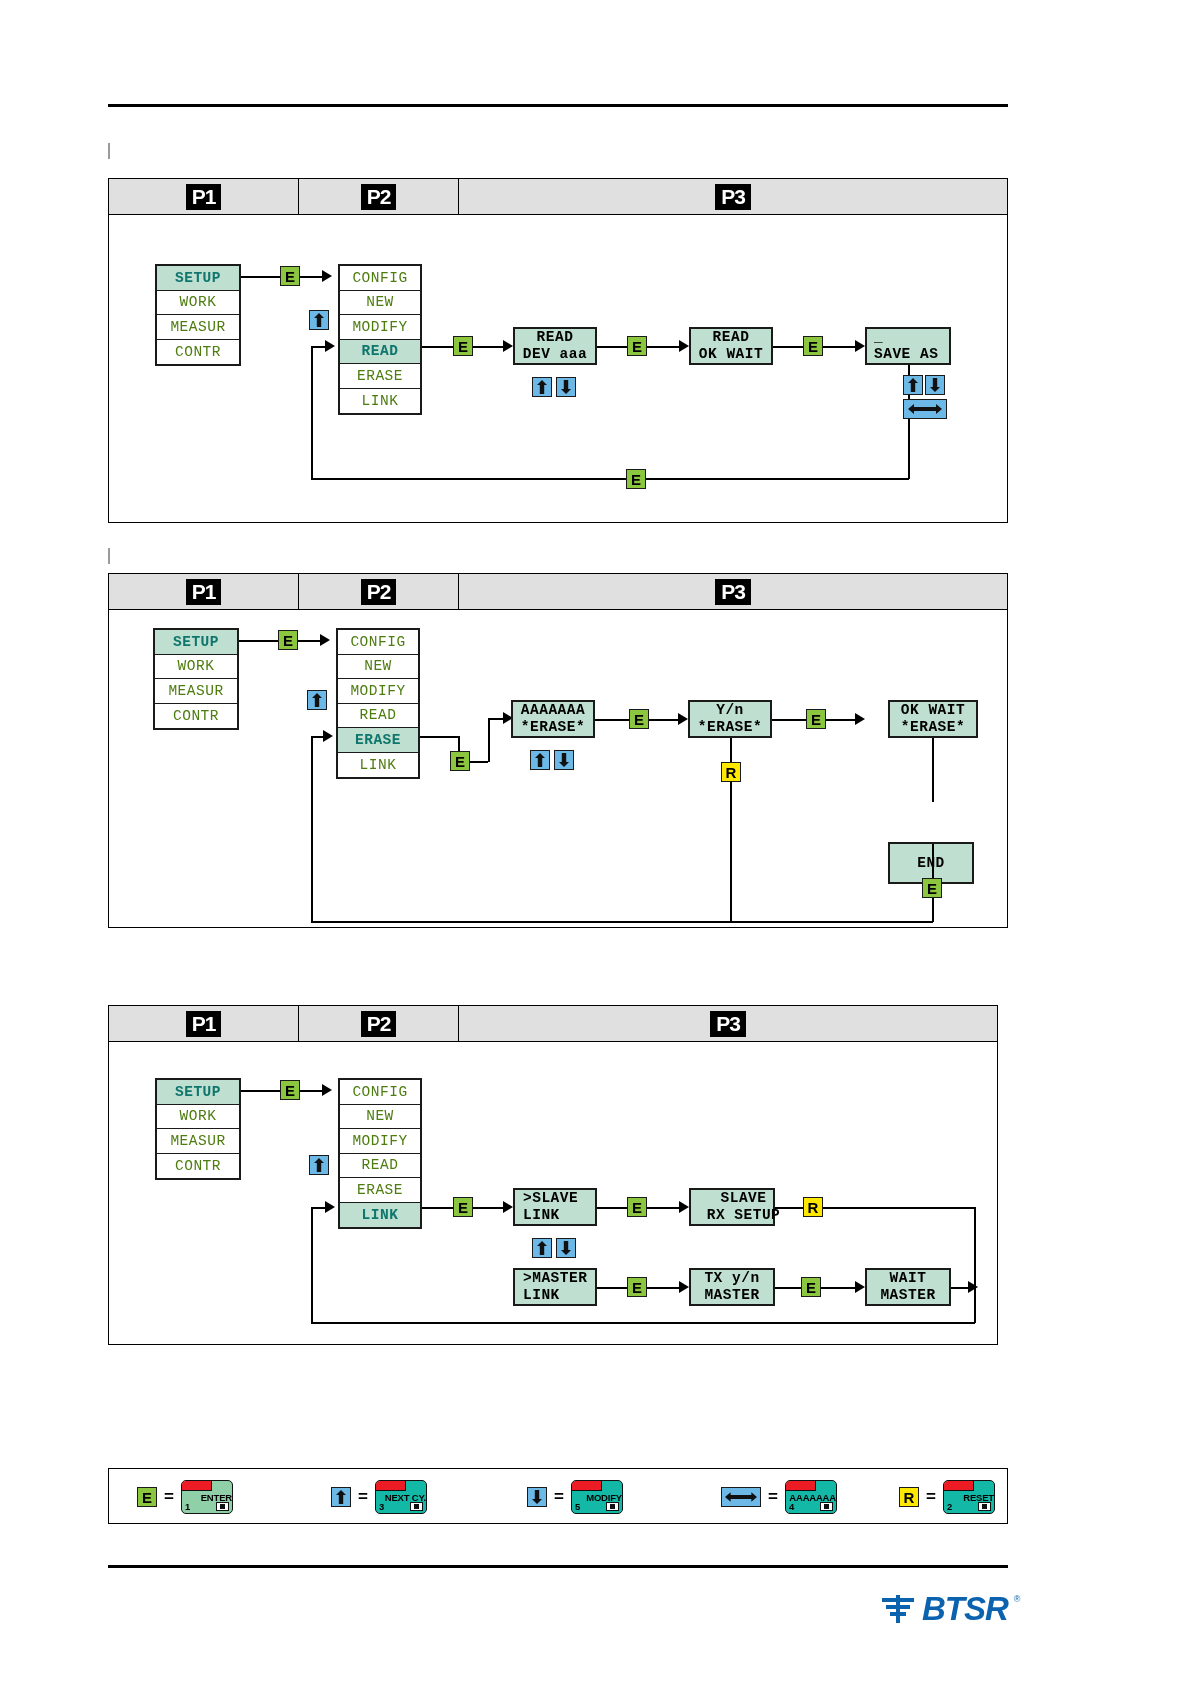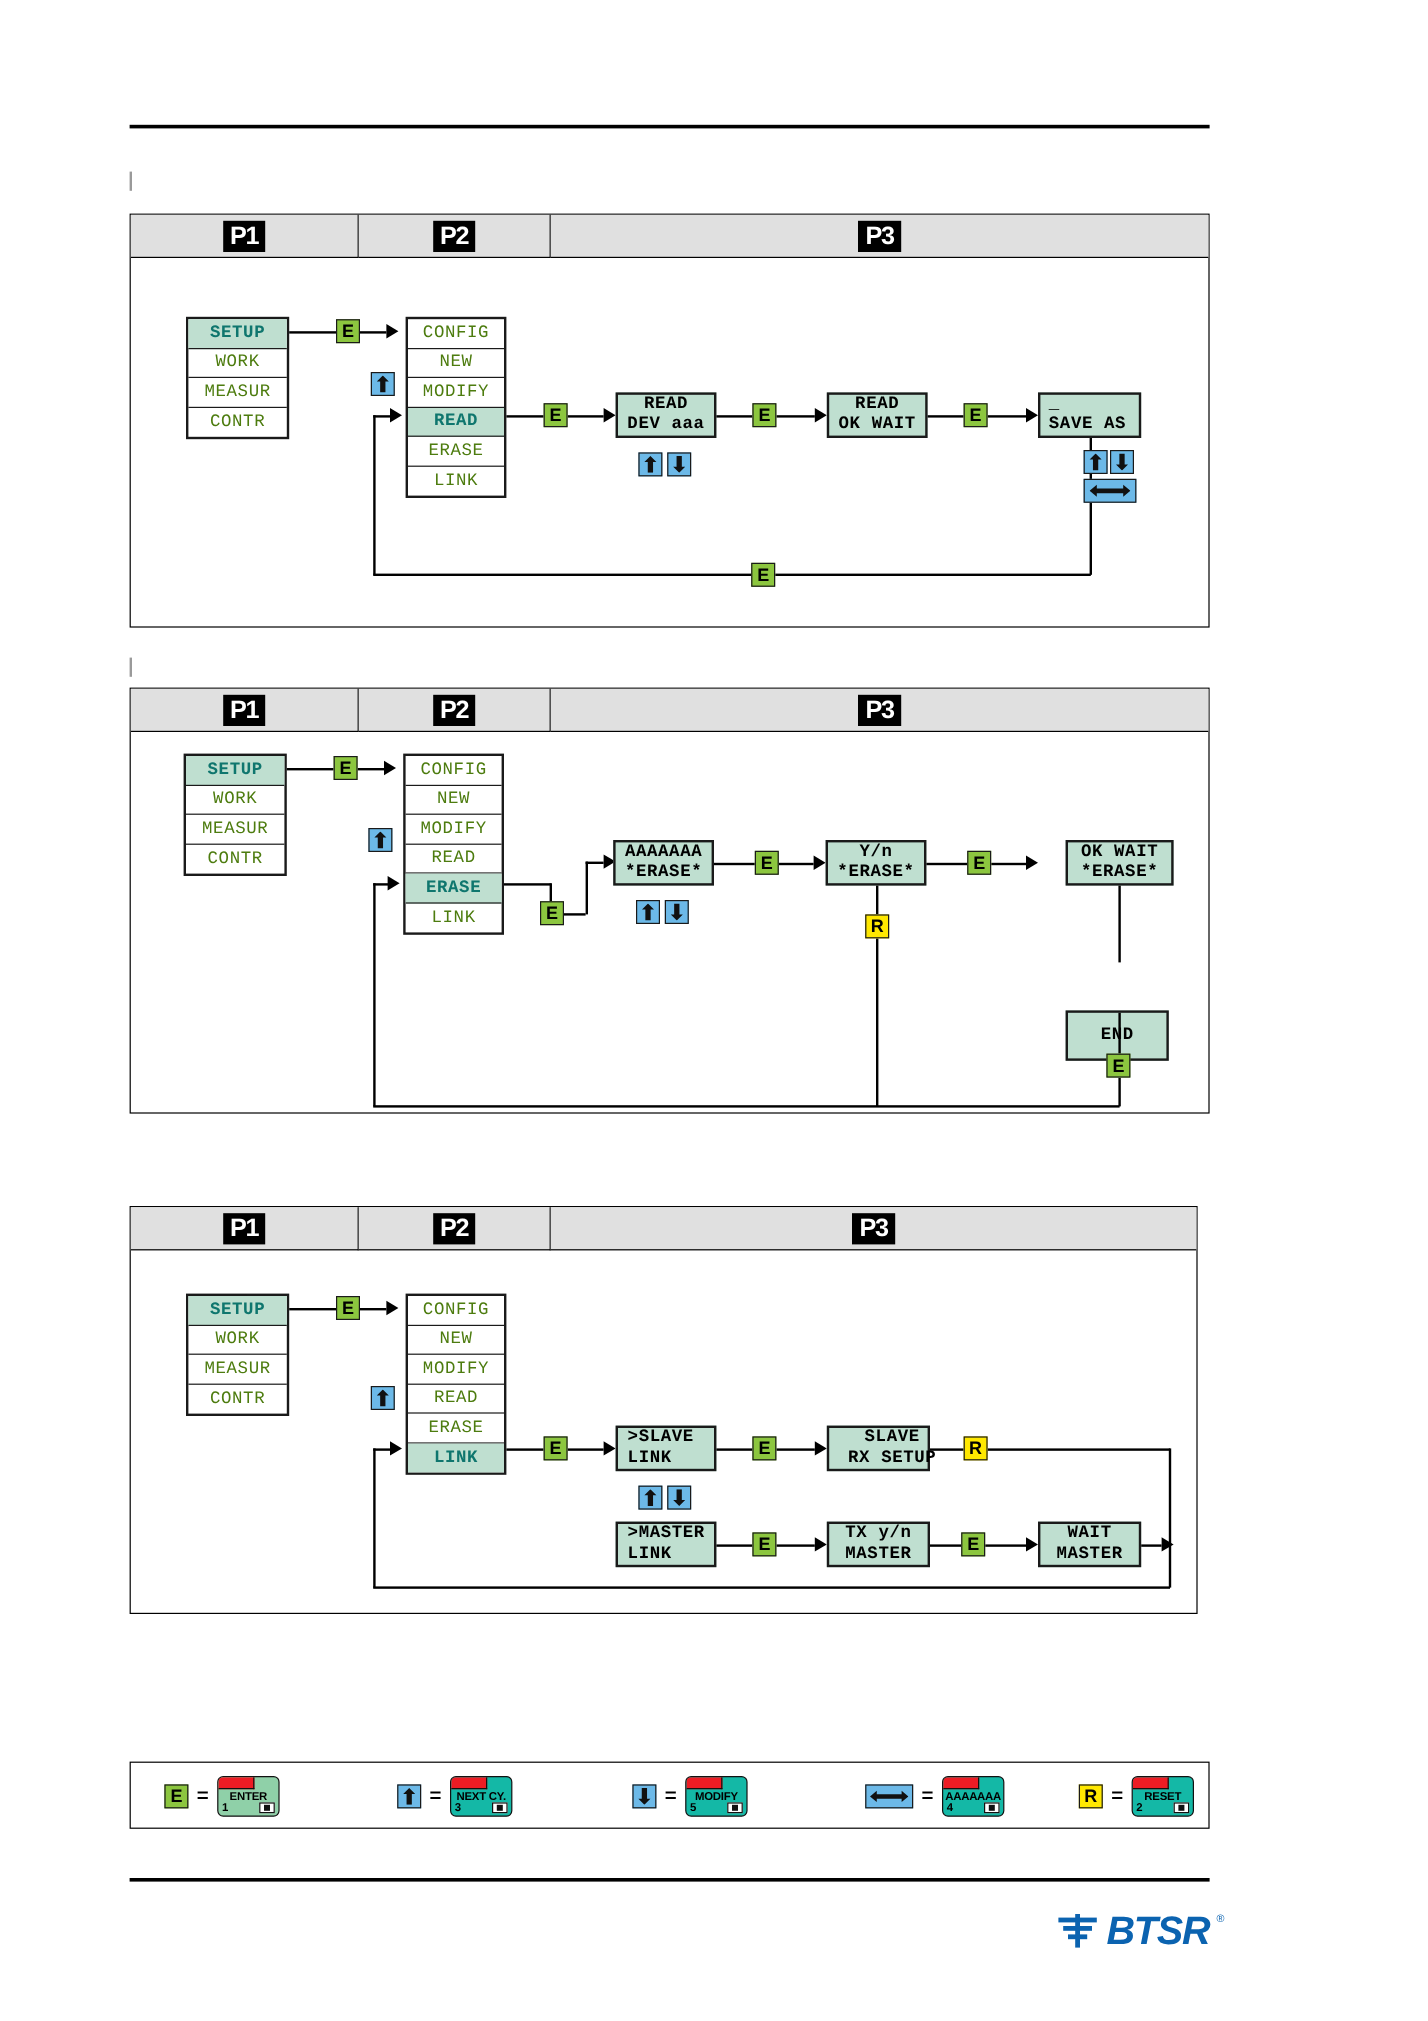--- a/index.html
+++ b/index.html
@@ -143,21 +143,21 @@
     position:relative;
     overflow:hidden;
   }
   .keycap.green { background:#8fd0a8; }
   .keycap .redtab {
     position:absolute; left:0; top:0; width:30px; height:10px;
     background:#ed1c24; border-right:1.5px solid #111; border-bottom:1.5px solid #111;
   }
   .keycap .kl {
     position:absolute; left:0; right:0; top:11px;
-    text-align:center;
+    text-align:right;
     font-family:"Liberation Sans", sans-serif;
     font-weight:bold; font-size:9.5px; color:#000;
     letter-spacing:-0.2px;
   }
   .keycap .knum {
     position:absolute; left:3px; bottom:1px;
     font-family:"Liberation Sans", sans-serif;
     font-weight:bold; font-size:9.5px; color:#000;
   }
   .keycap .kglyph {

